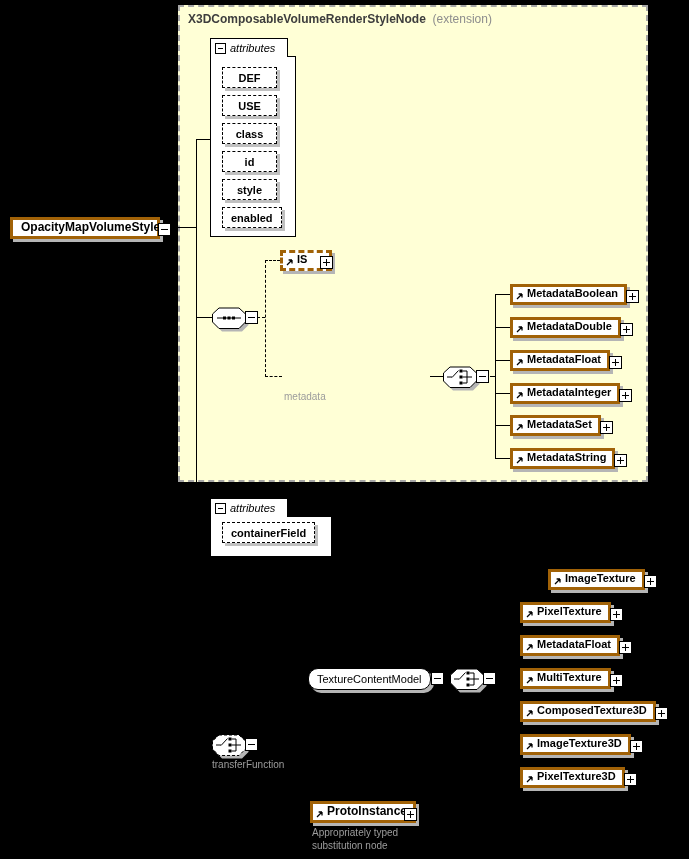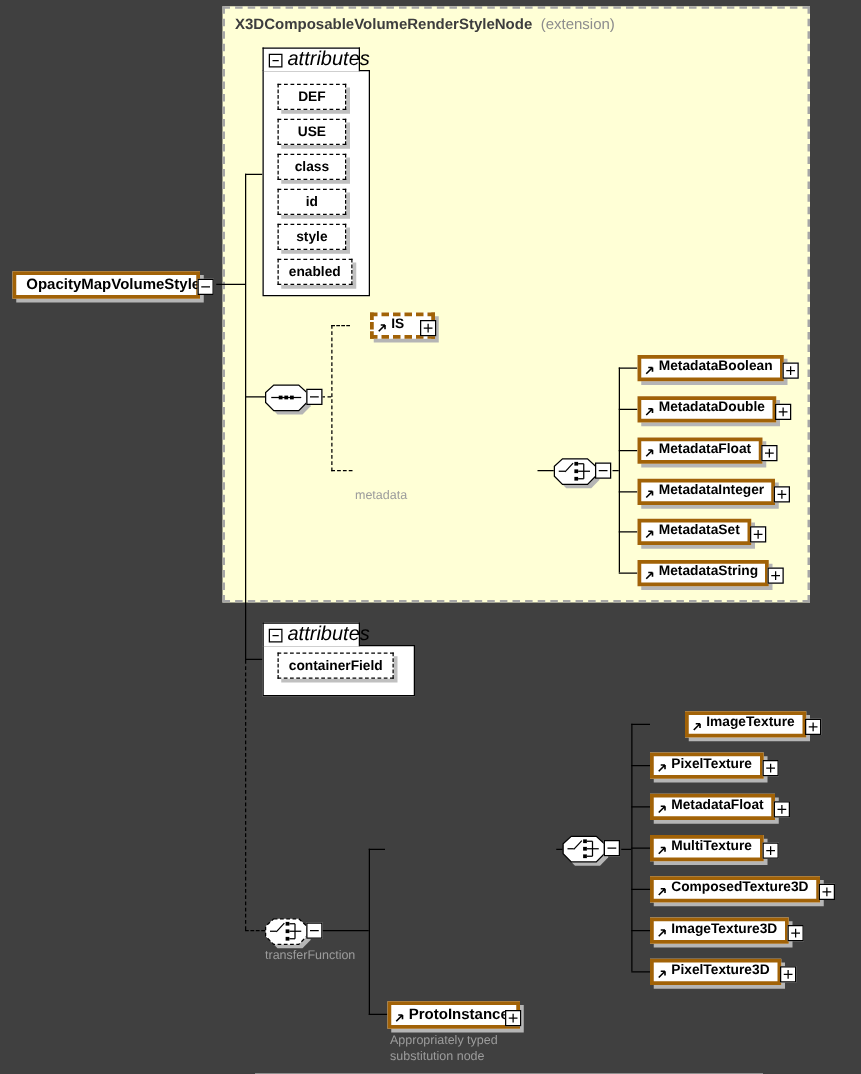--- a/index.html
+++ b/index.html
@@ -1,16 +1,16 @@
 <!DOCTYPE html>
 <html><head>
 <meta charset="utf-8">
 <style>
   html,body{margin:0;padding:0;background:#fff;}
-  .canvas{position:relative;width:689px;height:859px;background:#404040;
+  .canvas{position:relative;width:689px;height:859px;background:#000000;
           font-family:"Liberation Sans",sans-serif;overflow:hidden;}
 
   
   .group{position:absolute;left:178px;top:5px;width:470px;height:477px;
          box-sizing:border-box;background:#FFFFD6;border:2px dashed #A6A6A6;}
   .group-title{position:absolute;left:8px;top:5px;font-size:12px;font-weight:bold;
                color:#3D3D3D;white-space:nowrap;}
   .group-title .ext{font-weight:normal;color:#8D8D8D;}
 
   
@@ -26,21 +26,21 @@
   .mgroup{position:absolute;box-sizing:border-box;height:22px;background:#fff;
           border:1px solid #000;border-radius:10px;box-shadow:3px 3px 0 #B5B5B5;
           display:flex;align-items:center;white-space:nowrap;
           font-size:11px;font-weight:normal;color:#000;padding:0 8px;}
   .mgroup.dashedbox{border-style:dashed;}
 
   
   .attr-tab{position:absolute;box-sizing:border-box;width:78px;height:19px;
             background:#fff;border:1px solid #000;border-bottom:none;z-index:3;
             display:flex;align-items:center;padding:0 4px;gap:4px;}
-  .attr-tab .lbl{font-size:16px;font-style:italic;color:#000;}
+  .attr-tab .lbl{font-size:11px;font-style:italic;color:#000;}
   .attr-body{position:absolute;box-sizing:border-box;background:#fff;
              border:1px solid #000;z-index:1;}
   .attr-item{position:absolute;box-sizing:border-box;height:21px;min-width:55px;
              background:#fff;border:1px dashed #000;box-shadow:3px 3px 0 #C0C0C0;
              display:flex;align-items:center;justify-content:center;
              font-size:11px;font-weight:bold;z-index:4;padding:0 8px;white-space:nowrap;}
 
   
   .toggle{position:absolute;width:13px;height:13px;box-sizing:border-box;
           background:#fff;border:1px solid #000;z-index:5;}
@@ -154,21 +154,21 @@
       <path d="M10 4 L30 4 L36.5 10 L36.5 18 L30 24.5 L10 24.5 L3.5 18 L3.5 10 Z" fill="#B5B5B5"></path>
       <path d="M7 1 L27 1 L33.5 7 L33.5 15 L27 21.5 L7 21.5 L0.5 15 L0.5 7 Z" fill="#fff" stroke="#000"></path>
       <line x1="5" y1="11" x2="29" y2="11" stroke="#000"></line>
       <rect x="11" y="9.5" width="3" height="3" fill="#000"></rect>
       <rect x="15.5" y="9.5" width="3" height="3" fill="#000"></rect>
       <rect x="20" y="9.5" width="3" height="3" fill="#000"></rect>
     </svg>
     <span class="toggle" style="left:33px;top:4px"></span>
   </div>
 
-  <div class="ebox dashedbox" style="left:296px;top:250px;width:52px">
+  <div class="ebox dashedbox" style="left:280px;top:250px;width:52px">
     <svg class="ref-arrow" viewBox="0 0 8 8">
       <path d="M1 7 L6 2 M6 2 L2.6 2 M6 2 L6 5.4" stroke="#000" stroke-width="1.3" fill="none"></path>
     </svg>
     <span>IS</span>
     <span class="toggle plus" style="right:-4px;top:3px"></span>
   </div>
 
   <div class="ann" style="left:284px;top:391px">metadata</div>
 
   <div class="octa" style="left:443px;top:366px">
@@ -253,20 +253,24 @@
       <line x1="19.5" y1="5" x2="24" y2="5" stroke="#000"></line>
       <line x1="19.5" y1="11" x2="24" y2="11" stroke="#000"></line>
       <line x1="19.5" y1="17" x2="24" y2="17" stroke="#000"></line>
       <line x1="24" y1="5" x2="24" y2="17" stroke="#000"></line>
       <line x1="24" y1="11" x2="29" y2="11" stroke="#000"></line>
     </svg>
     <span class="toggle" style="left:33px;top:4px"></span>
   </div>
   <div class="ann" style="left:212px;top:759px">transferFunction</div>
 
+  <div class="mgroup" style="left:308px;top:668px">
+    <span>TextureContentModel</span>
+    <span class="toggle" style="right:-14px;top:3px"></span>
+  </div>
 
   <div class="octa" style="left:450px;top:668px">
     <svg width="37" height="25">
       <path d="M10 4 L30 4 L36.5 10 L36.5 18 L30 24.5 L10 24.5 L3.5 18 L3.5 10 Z" fill="#B5B5B5"></path>
       <path d="M7 1 L27 1 L33.5 7 L33.5 15 L27 21.5 L7 21.5 L0.5 15 L0.5 7 Z" fill="#fff" stroke="#000"></path>
       <line x1="4" y1="11" x2="9" y2="11" stroke="#000"></line>
       <line x1="9" y1="11.5" x2="15.5" y2="4.5" stroke="#000"></line>
       <rect x="16.5" y="3.5" width="3" height="3" fill="#000"></rect>
       <rect x="16.5" y="9.5" width="3" height="3" fill="#000"></rect>
       <rect x="16.5" y="15.5" width="3" height="3" fill="#000"></rect>

